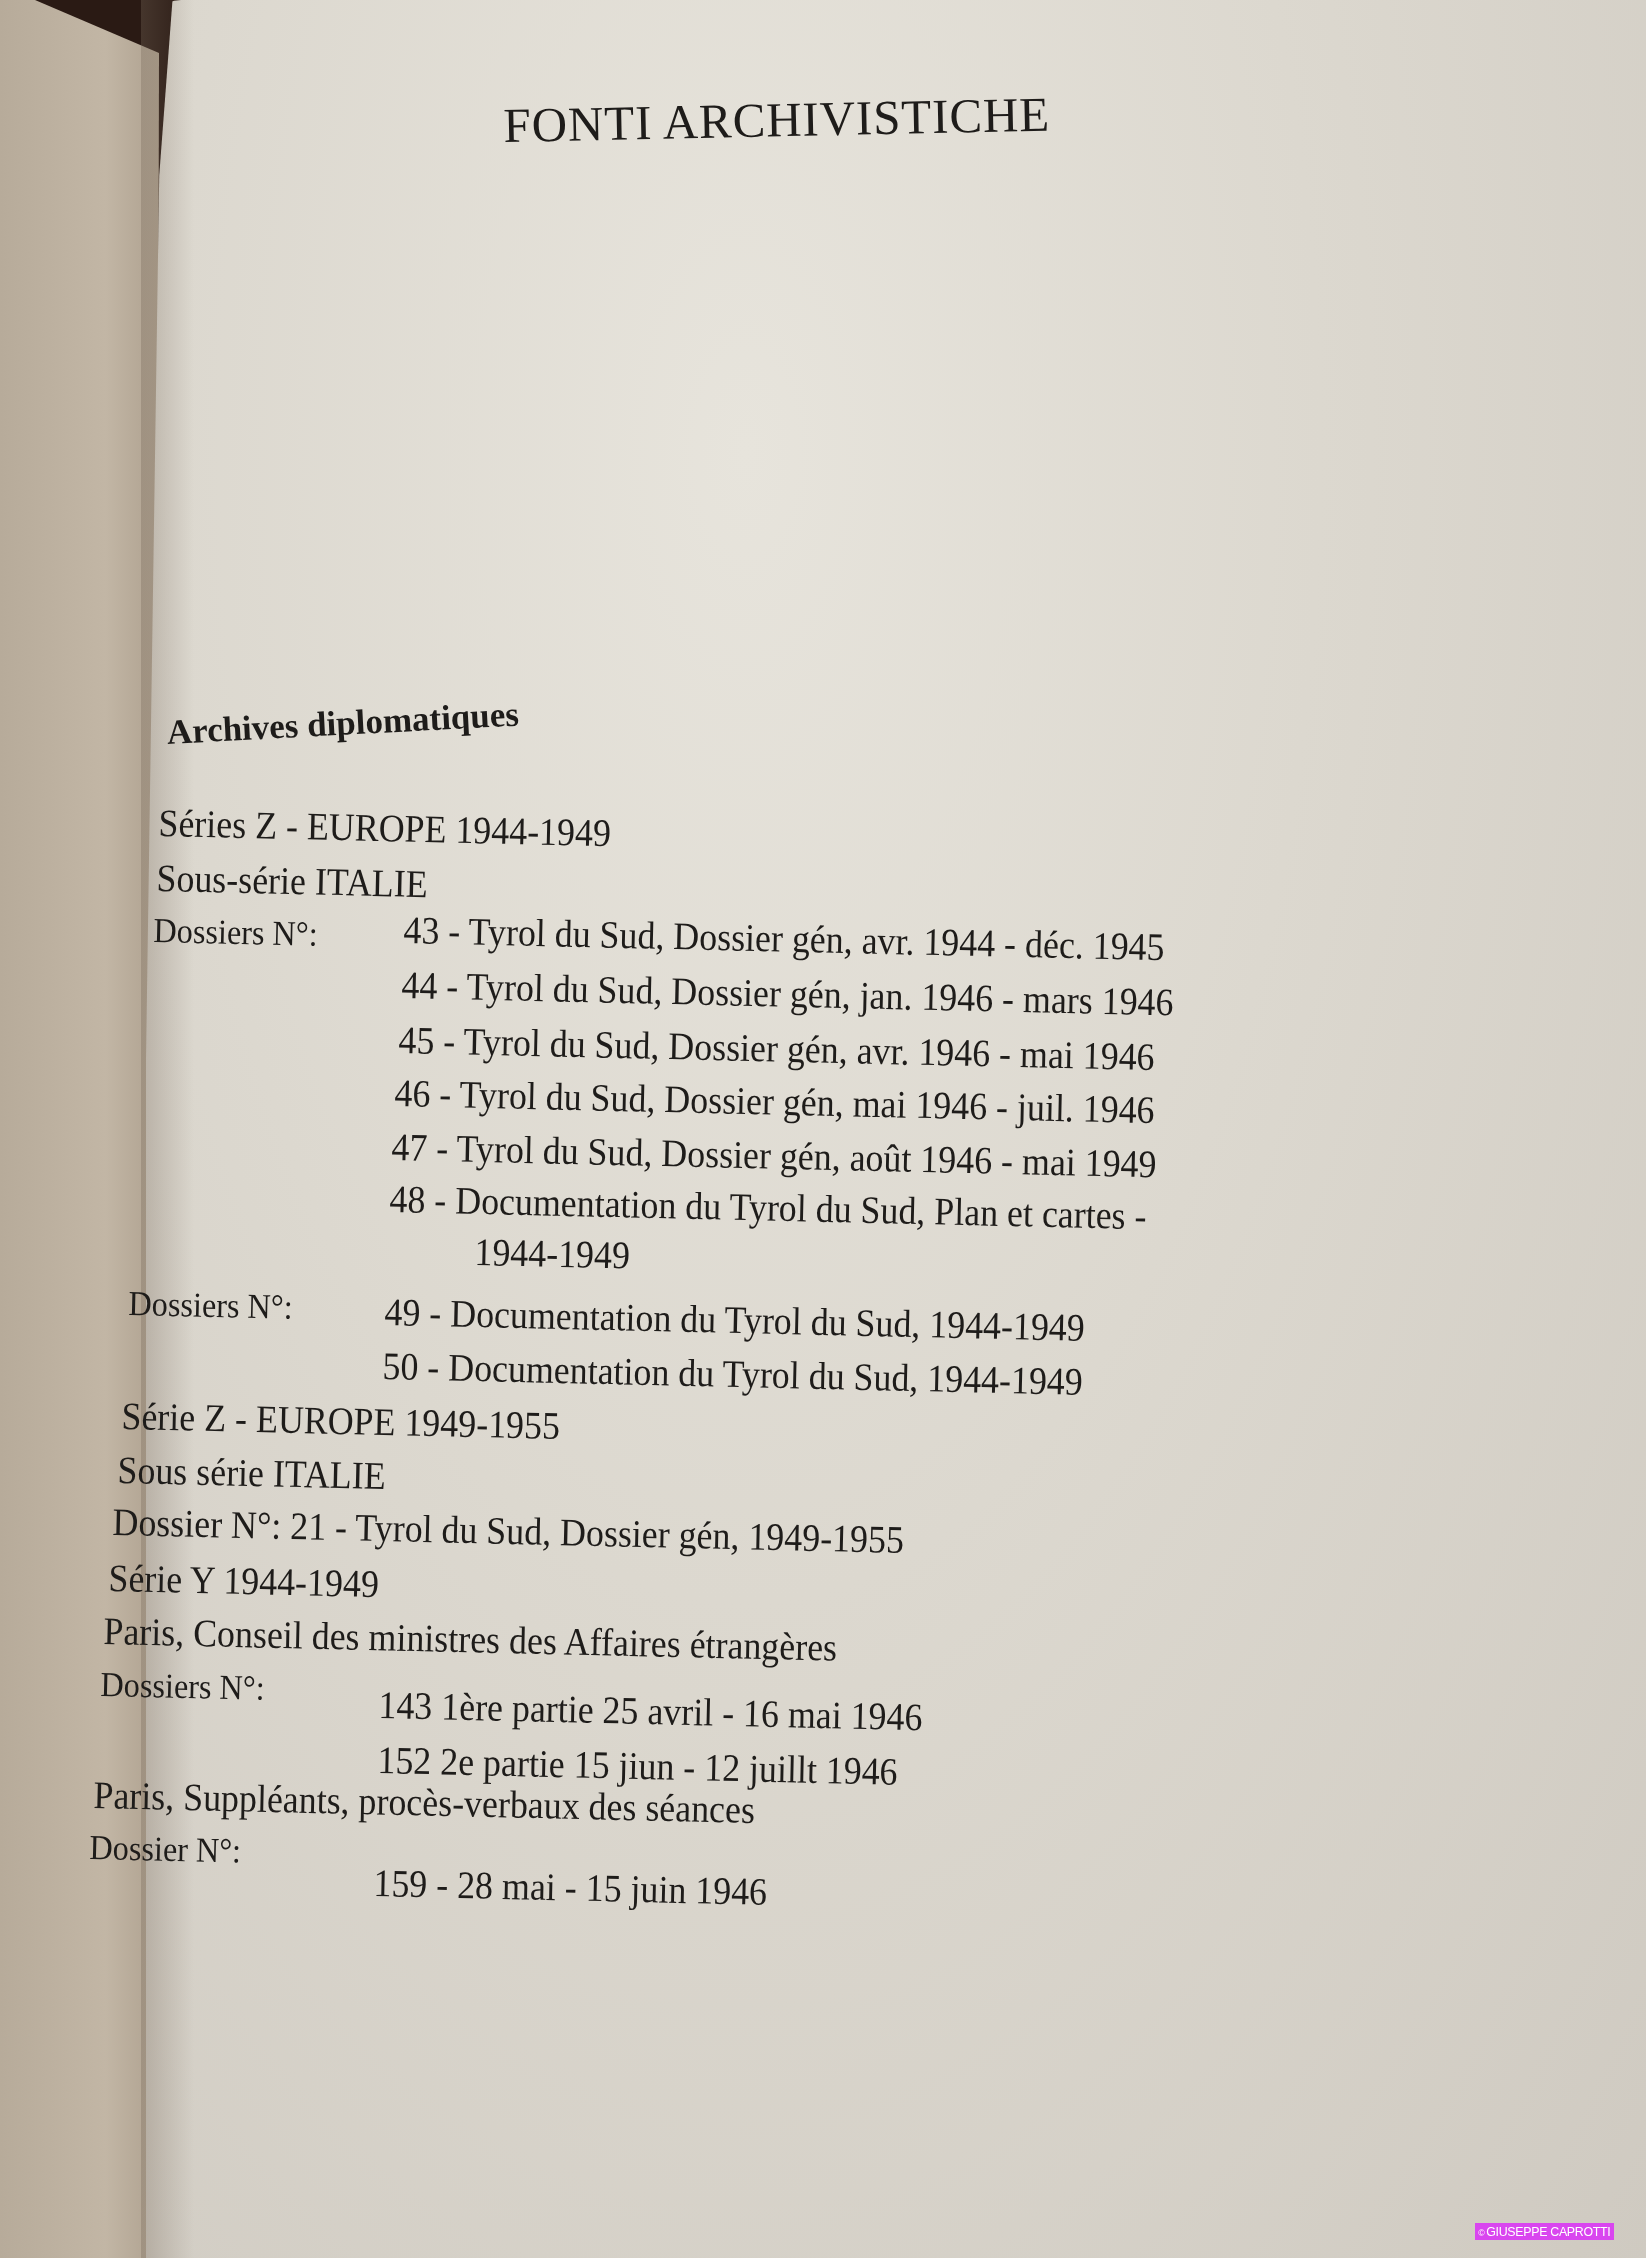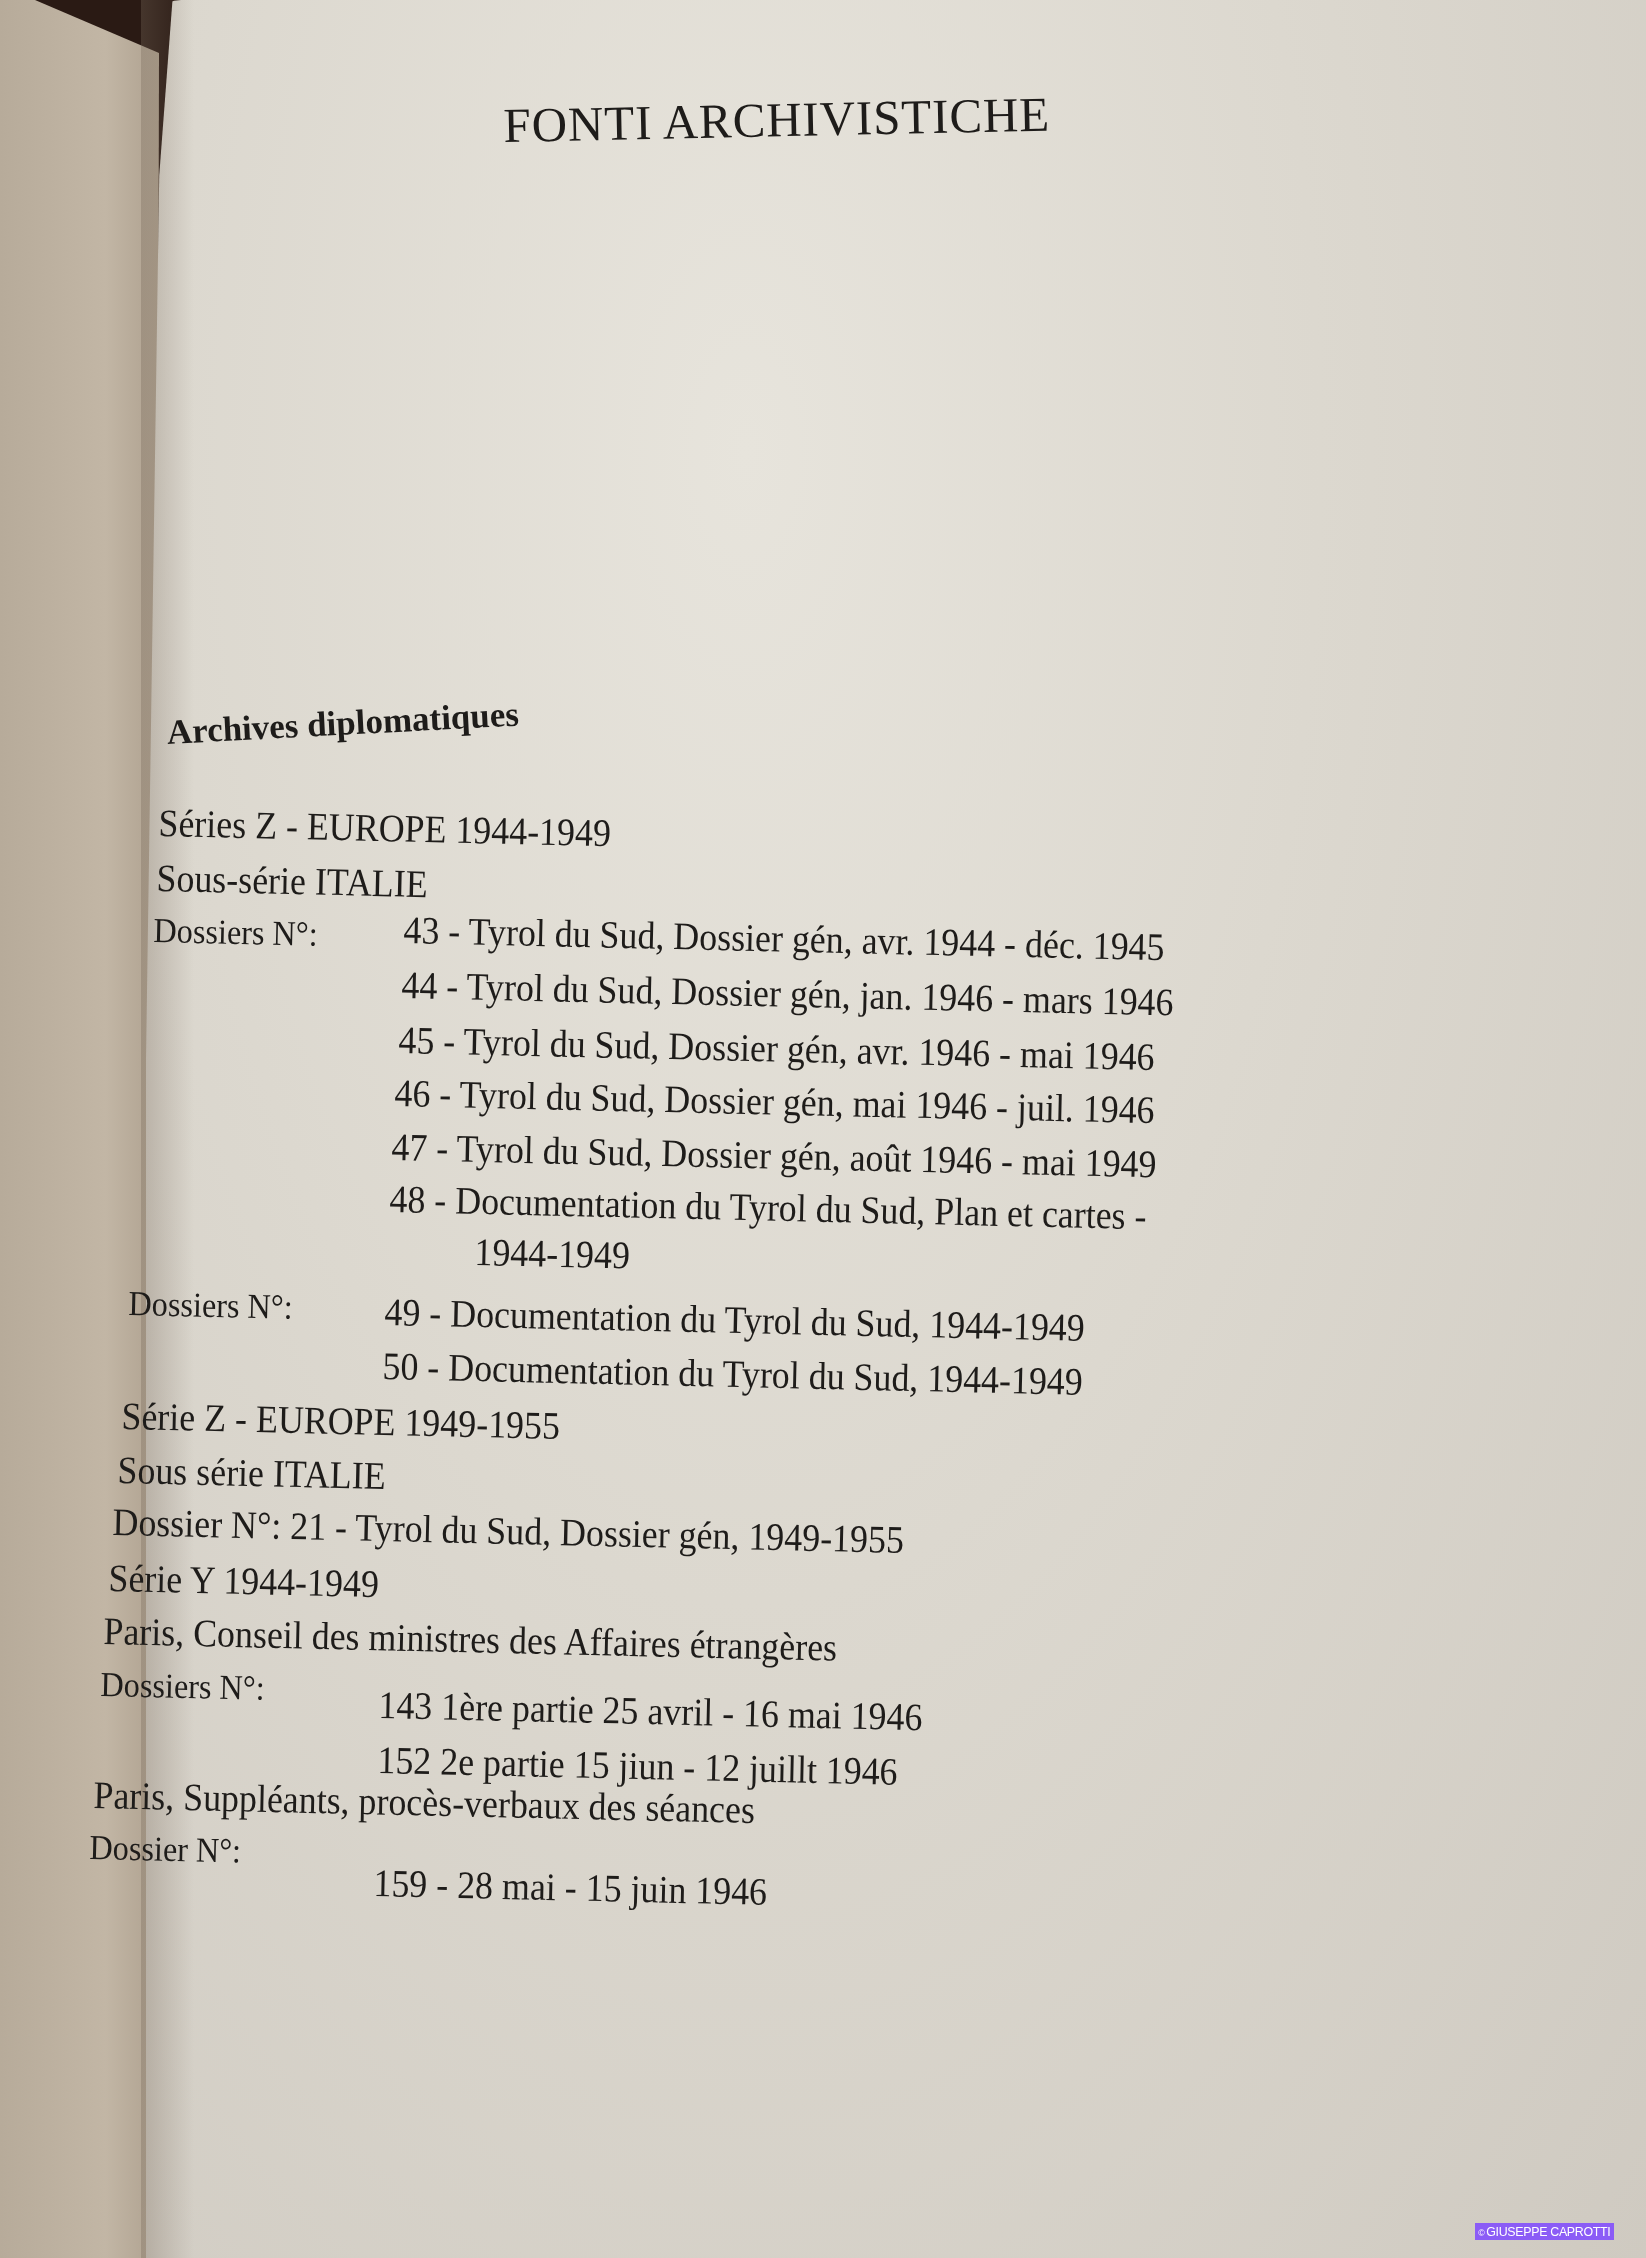--- a/index.html
+++ b/index.html
@@ -66,21 +66,21 @@
     transform-origin: left top;
   }
   .line {
     font-size: 39px;
     transform: rotate(1.3deg) scaleX(0.92);
     transform-origin: left top;
   }
   .watermark {
     position: absolute;
     right: 32px; bottom: 17.6px;
-    background: #8b5cf6;
+    background: #d946ef;
     color: #fff;
     font-family: "Liberation Sans", "DejaVu Sans", sans-serif;
     font-size: 12.4px;
     padding: 1.8px 3.5px;
     letter-spacing: -0.3px;
   }
   .watermark .c { font-size: 8.8px; margin-right: 1.8px; }
 </style>
 </head>
 <body>

